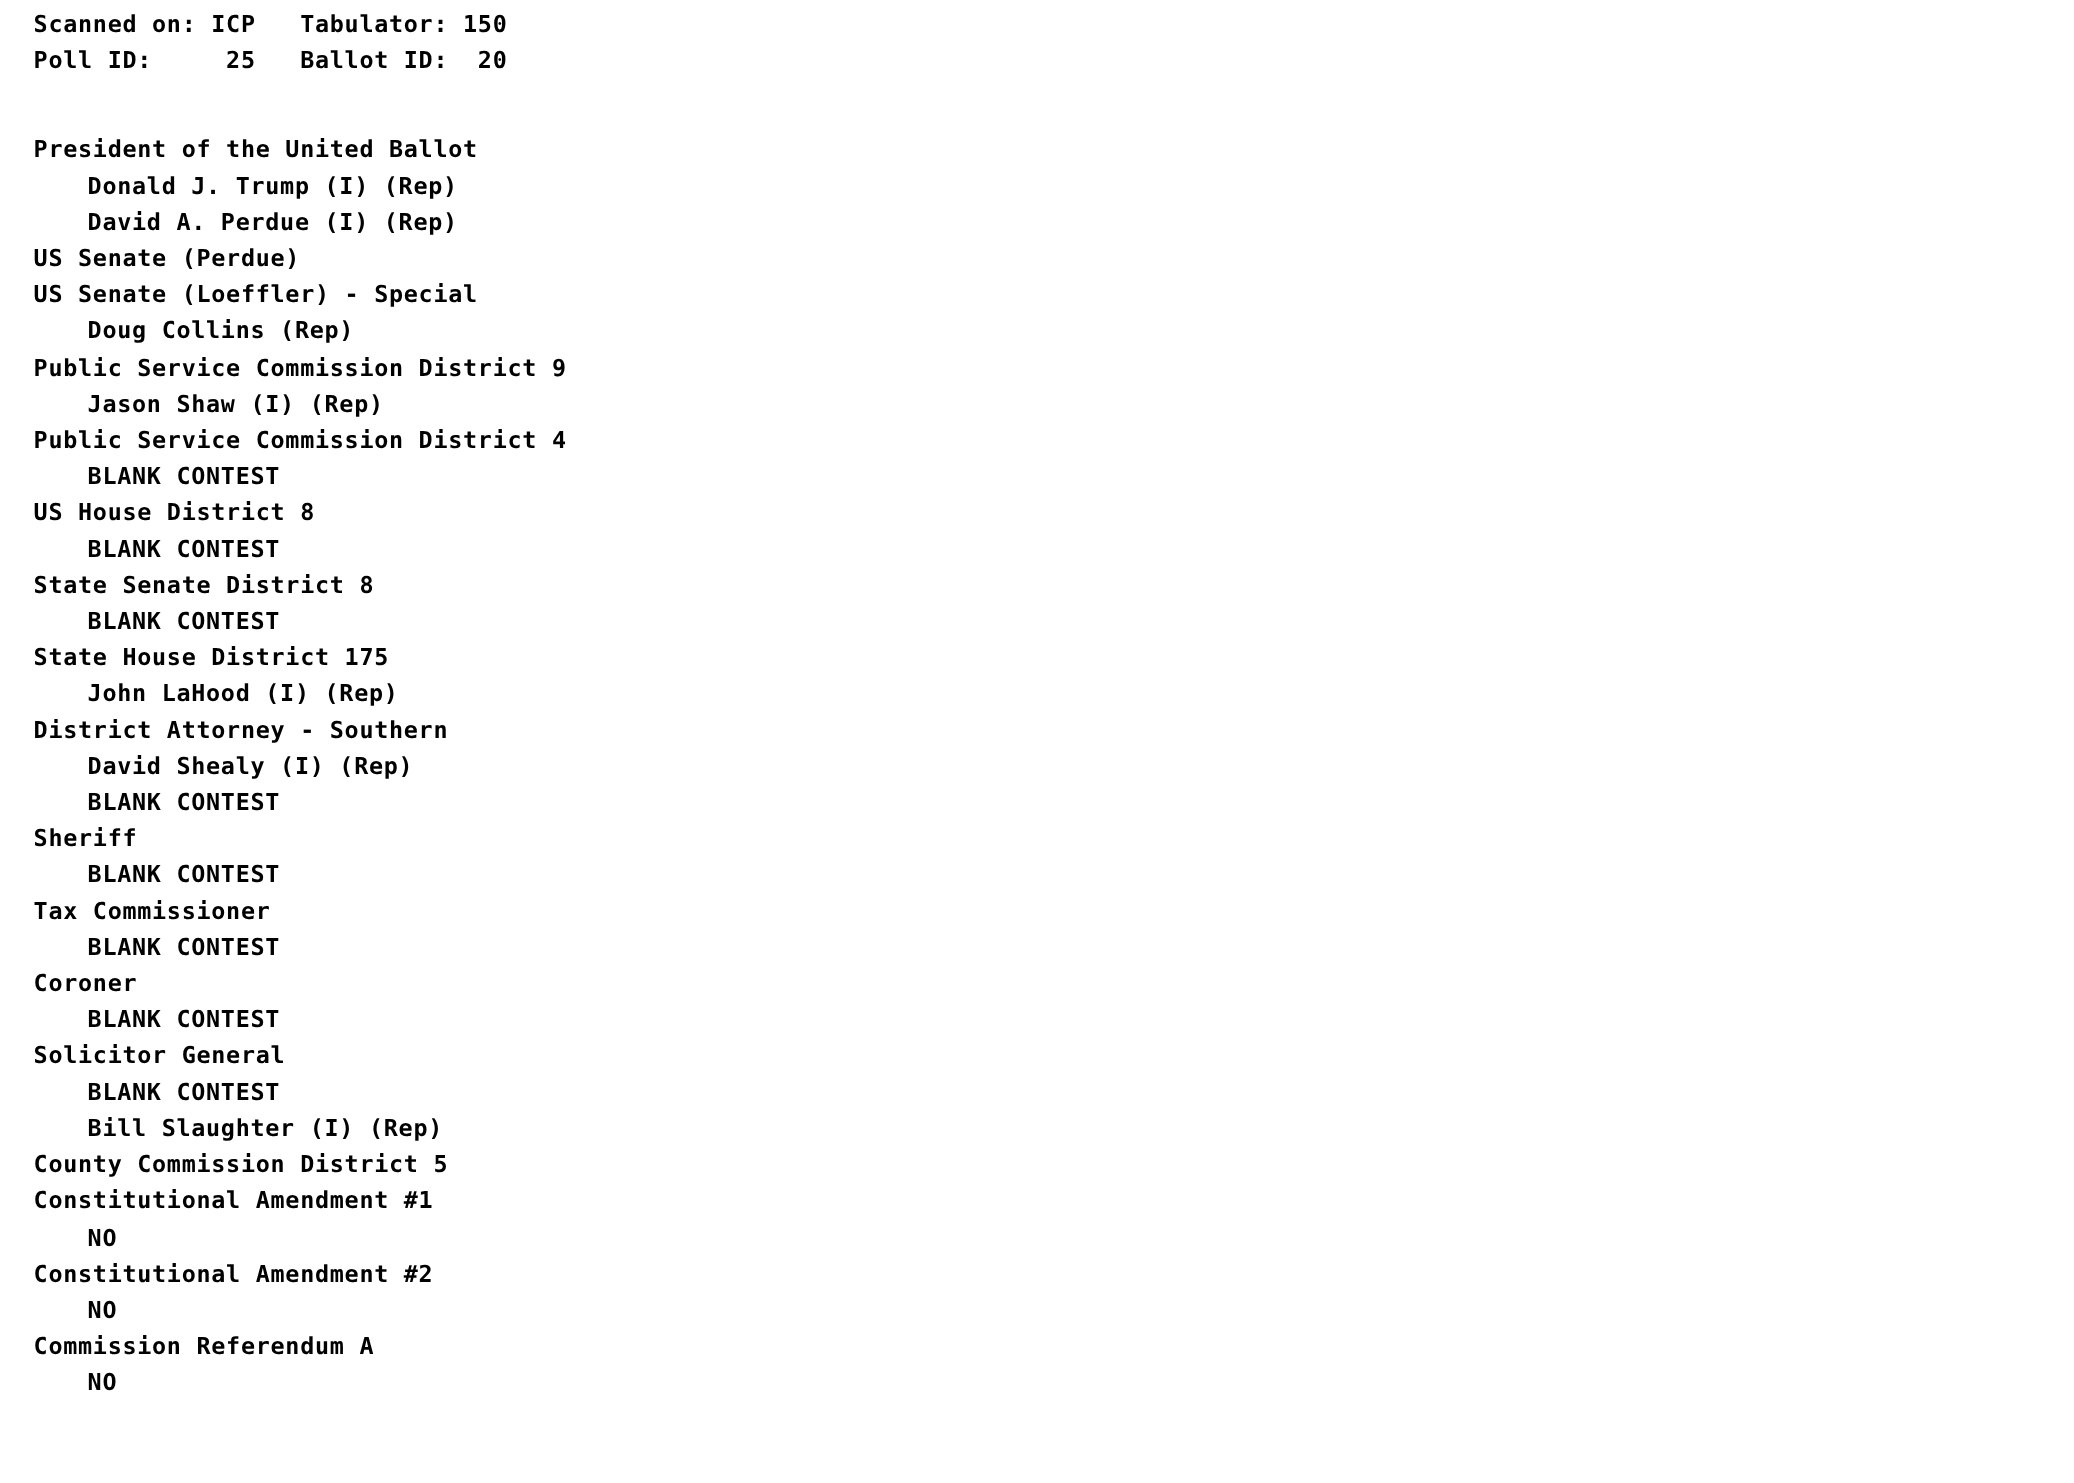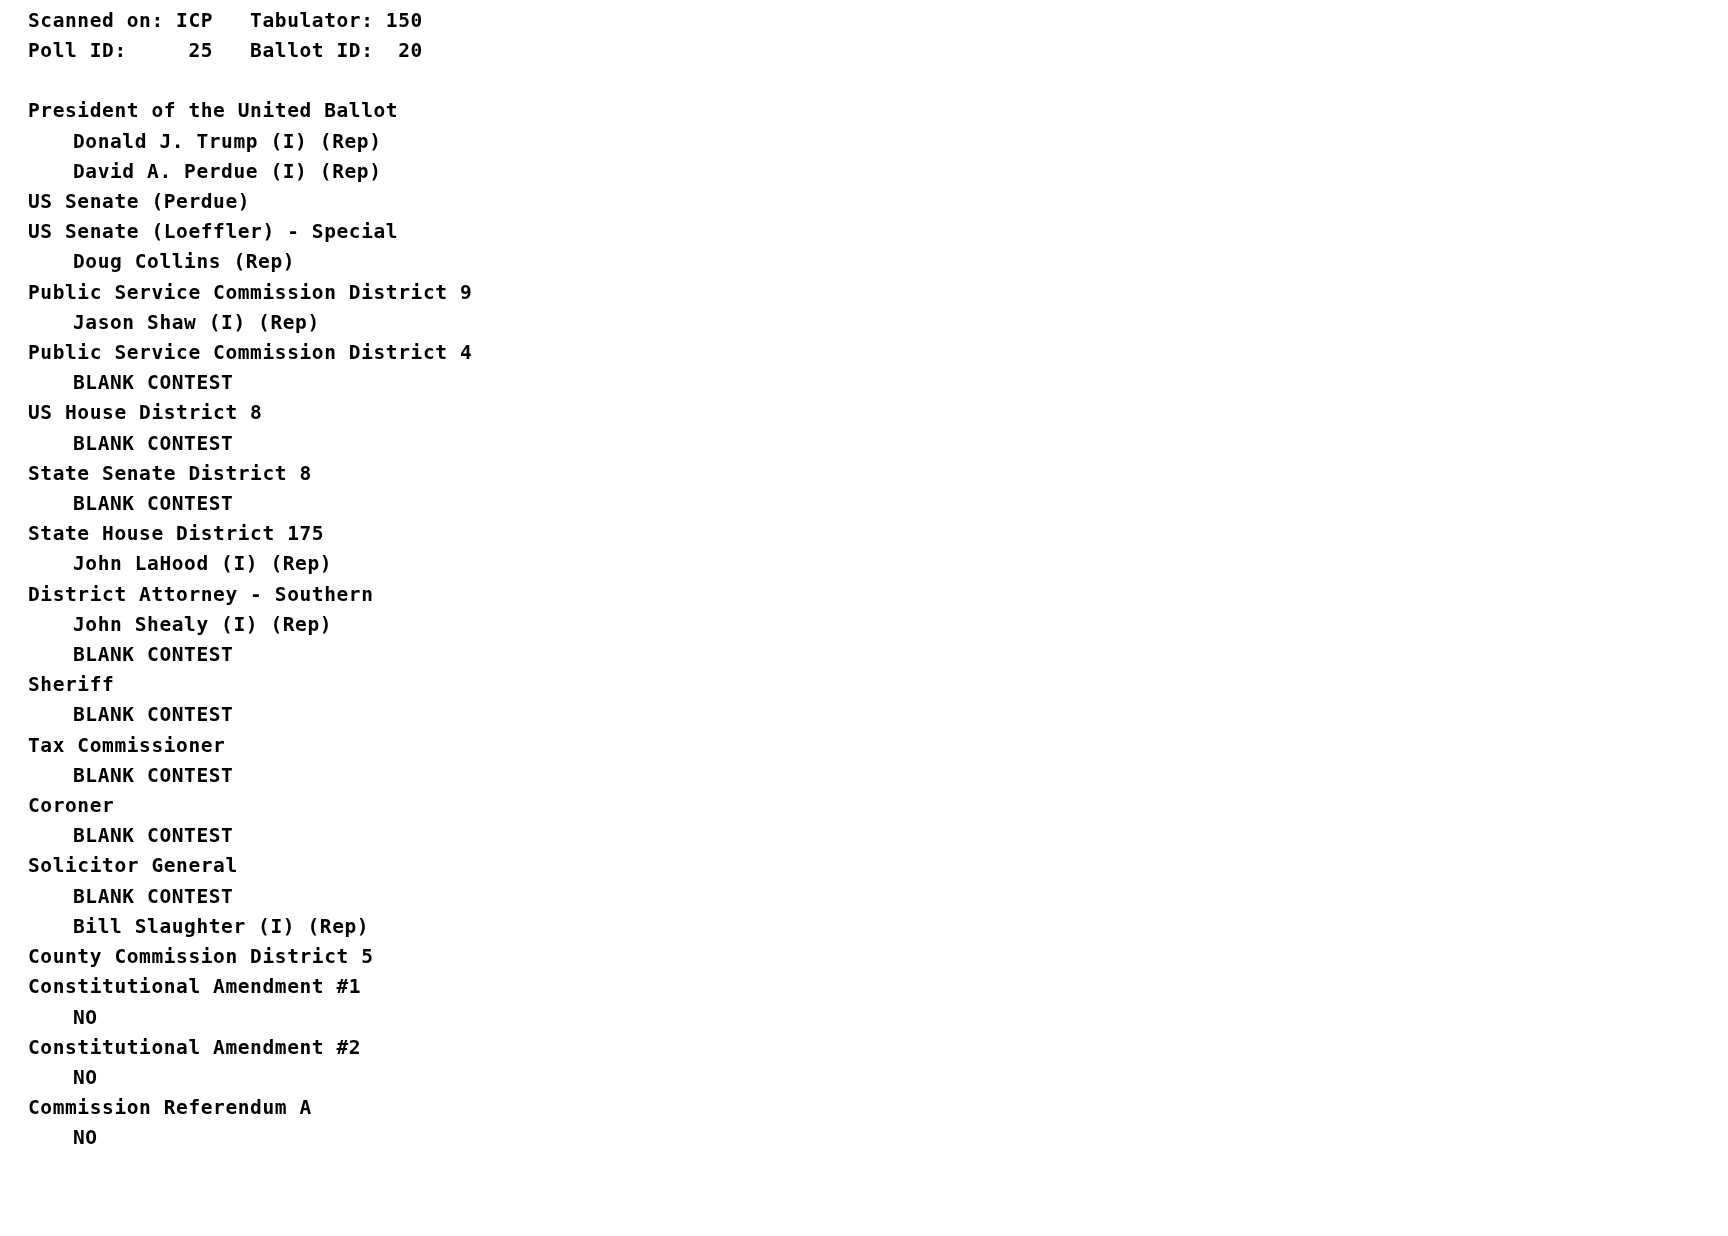--- a/index.html
+++ b/index.html
@@ -19,21 +19,21 @@
     box-sizing: border-box;
   }
   .line {
     font-size: 19.5px;
     font-weight: bold;
     line-height: 30.2px;
     letter-spacing: 0.6px;
     white-space: pre;
   }
   .header-block {
-    margin-bottom: 0;
+    margin-bottom: 14px;
   }
   .spacer {
     height: 30px;
   }
   .contest {
     
   }
   .choice {
     padding-left: 45px;
   }
@@ -61,21 +61,21 @@
       <div class="line choice">Jason Shaw (I) (Rep)</div>
       <div class="line contest">Public Service Commission District 4</div>
       <div class="line choice">BLANK CONTEST</div>
       <div class="line contest">US House District 8</div>
       <div class="line choice">BLANK CONTEST</div>
       <div class="line contest">State Senate District 8</div>
       <div class="line choice">BLANK CONTEST</div>
       <div class="line contest">State House District 175</div>
       <div class="line choice">John LaHood (I) (Rep)</div>
       <div class="line contest">District Attorney - Southern</div>
-      <div class="line choice">John Shealy (I) (Rep)</div>
+      <div class="line choice">David Shealy (I) (Rep)</div>
       <div class="line choice">BLANK CONTEST</div>
       <div class="line contest">Sheriff</div>
       <div class="line choice">BLANK CONTEST</div>
       <div class="line contest">Tax Commissioner</div>
       <div class="line choice">BLANK CONTEST</div>
       <div class="line contest">Coroner</div>
       <div class="line choice">BLANK CONTEST</div>
       <div class="line contest">Solicitor General</div>
       <div class="line choice">BLANK CONTEST</div>
       <div class="line choice">Bill Slaughter (I) (Rep)</div>

